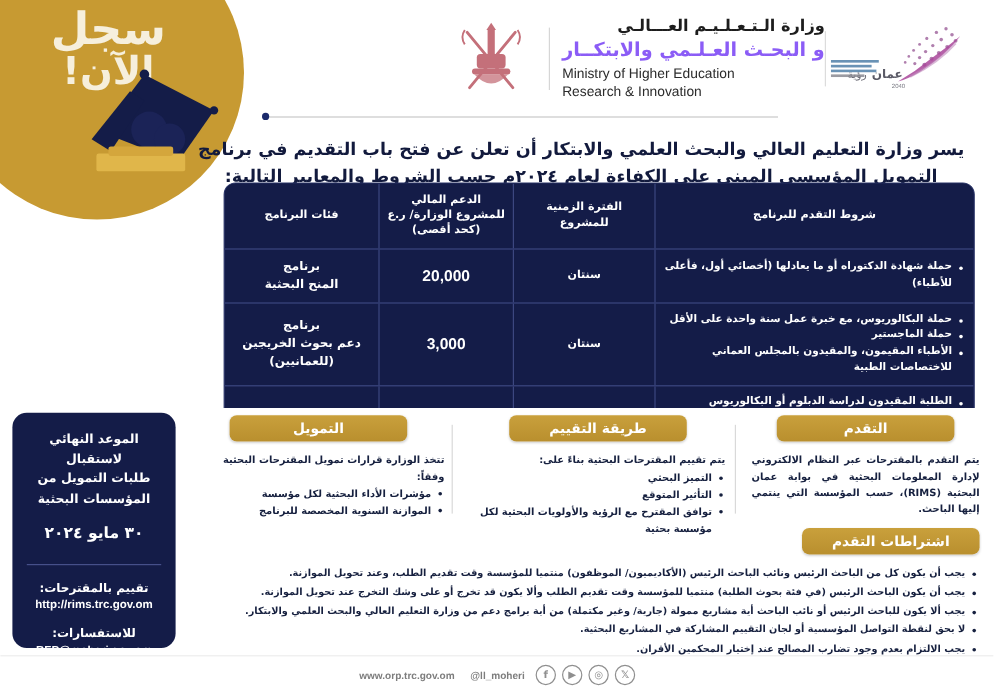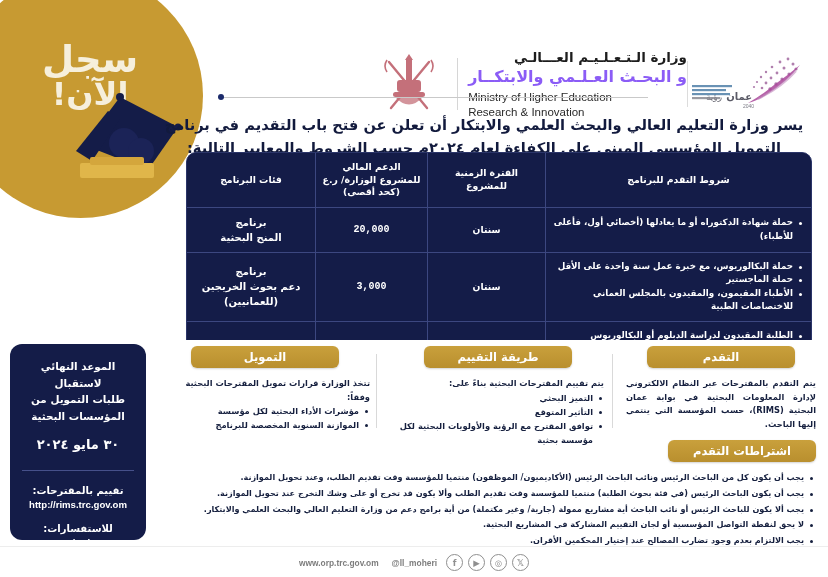--- a/index.html
+++ b/index.html
@@ -6,21 +6,21 @@
   html,body{margin:0;padding:0;}
   body{
     width:828px;height:577px;
     background:#ffffff;
     font-family:"DejaVu Sans","Liberation Sans",sans-serif;
     overflow:hidden;position:relative;
   }
   .page{position:relative;width:828px;height:577px;background:#fff;overflow:hidden;}
 
   
-  .hero{position:absolute;left:0;top:0;width:828px;height:96px;background:#fff;margin-top:35px;}
+  .hero{position:absolute;left:0;top:0;width:828px;height:96px;background:#fff;}
   .gold-circle{
     position:absolute;left:-42px;top:-62px;width:245px;height:245px;border-radius:50%;
     background:#c79a32;
   }
   .hero-ar{
     position:absolute;left:10px;top:6px;width:160px;
     text-align:center;color:#f6efdc;
     font-family:"DejaVu Sans","Liberation Sans",sans-serif;
     font-weight:700;line-height:1.05;
   }
@@ -68,22 +68,22 @@
   }
   .tcell{
     color:#ffffff;font-size:8.8px;line-height:1.5;
     padding:7px 7px;
     border-left:1px solid #3c4780;
     display:flex;align-items:center;justify-content:center;
     box-sizing:border-box;
   }
   .tcell:last-child{border-left:none;}
   .c-cat{width:128px;text-align:center;justify-content:center;font-weight:700;font-size:10px;}
-  .c-amt{width:112px;text-align:right;justify-content:center;font-size:10px;font-weight:700;
-        font-family:Liberation Mono, monospace;direction:ltr;}
+  .c-amt{width:112px;text-align:right;justify-content:center;font-size:13px;font-weight:700;
+        font-family:Liberation Sans, sans-serif;direction:ltr;}
   .c-dur{width:118px;text-align:center;justify-content:center;font-weight:700;font-size:9.2px;}
   .c-cond{flex:1;justify-content:flex-start;}
   .thead{background:#141c48;}
   .thead .c-amt{font-family:"DejaVu Sans",sans-serif;direction:rtl;font-weight:700;font-size:9.3px;}
   .cond-list{margin:0;padding:0;list-style:none;width:100%;}
   .cond-list li{
     position:relative;padding-right:11px;text-align:right;font-size:8.7px;color:#fff;line-height:1.55;
     font-weight:600;
   }
   .cond-list li:before{

